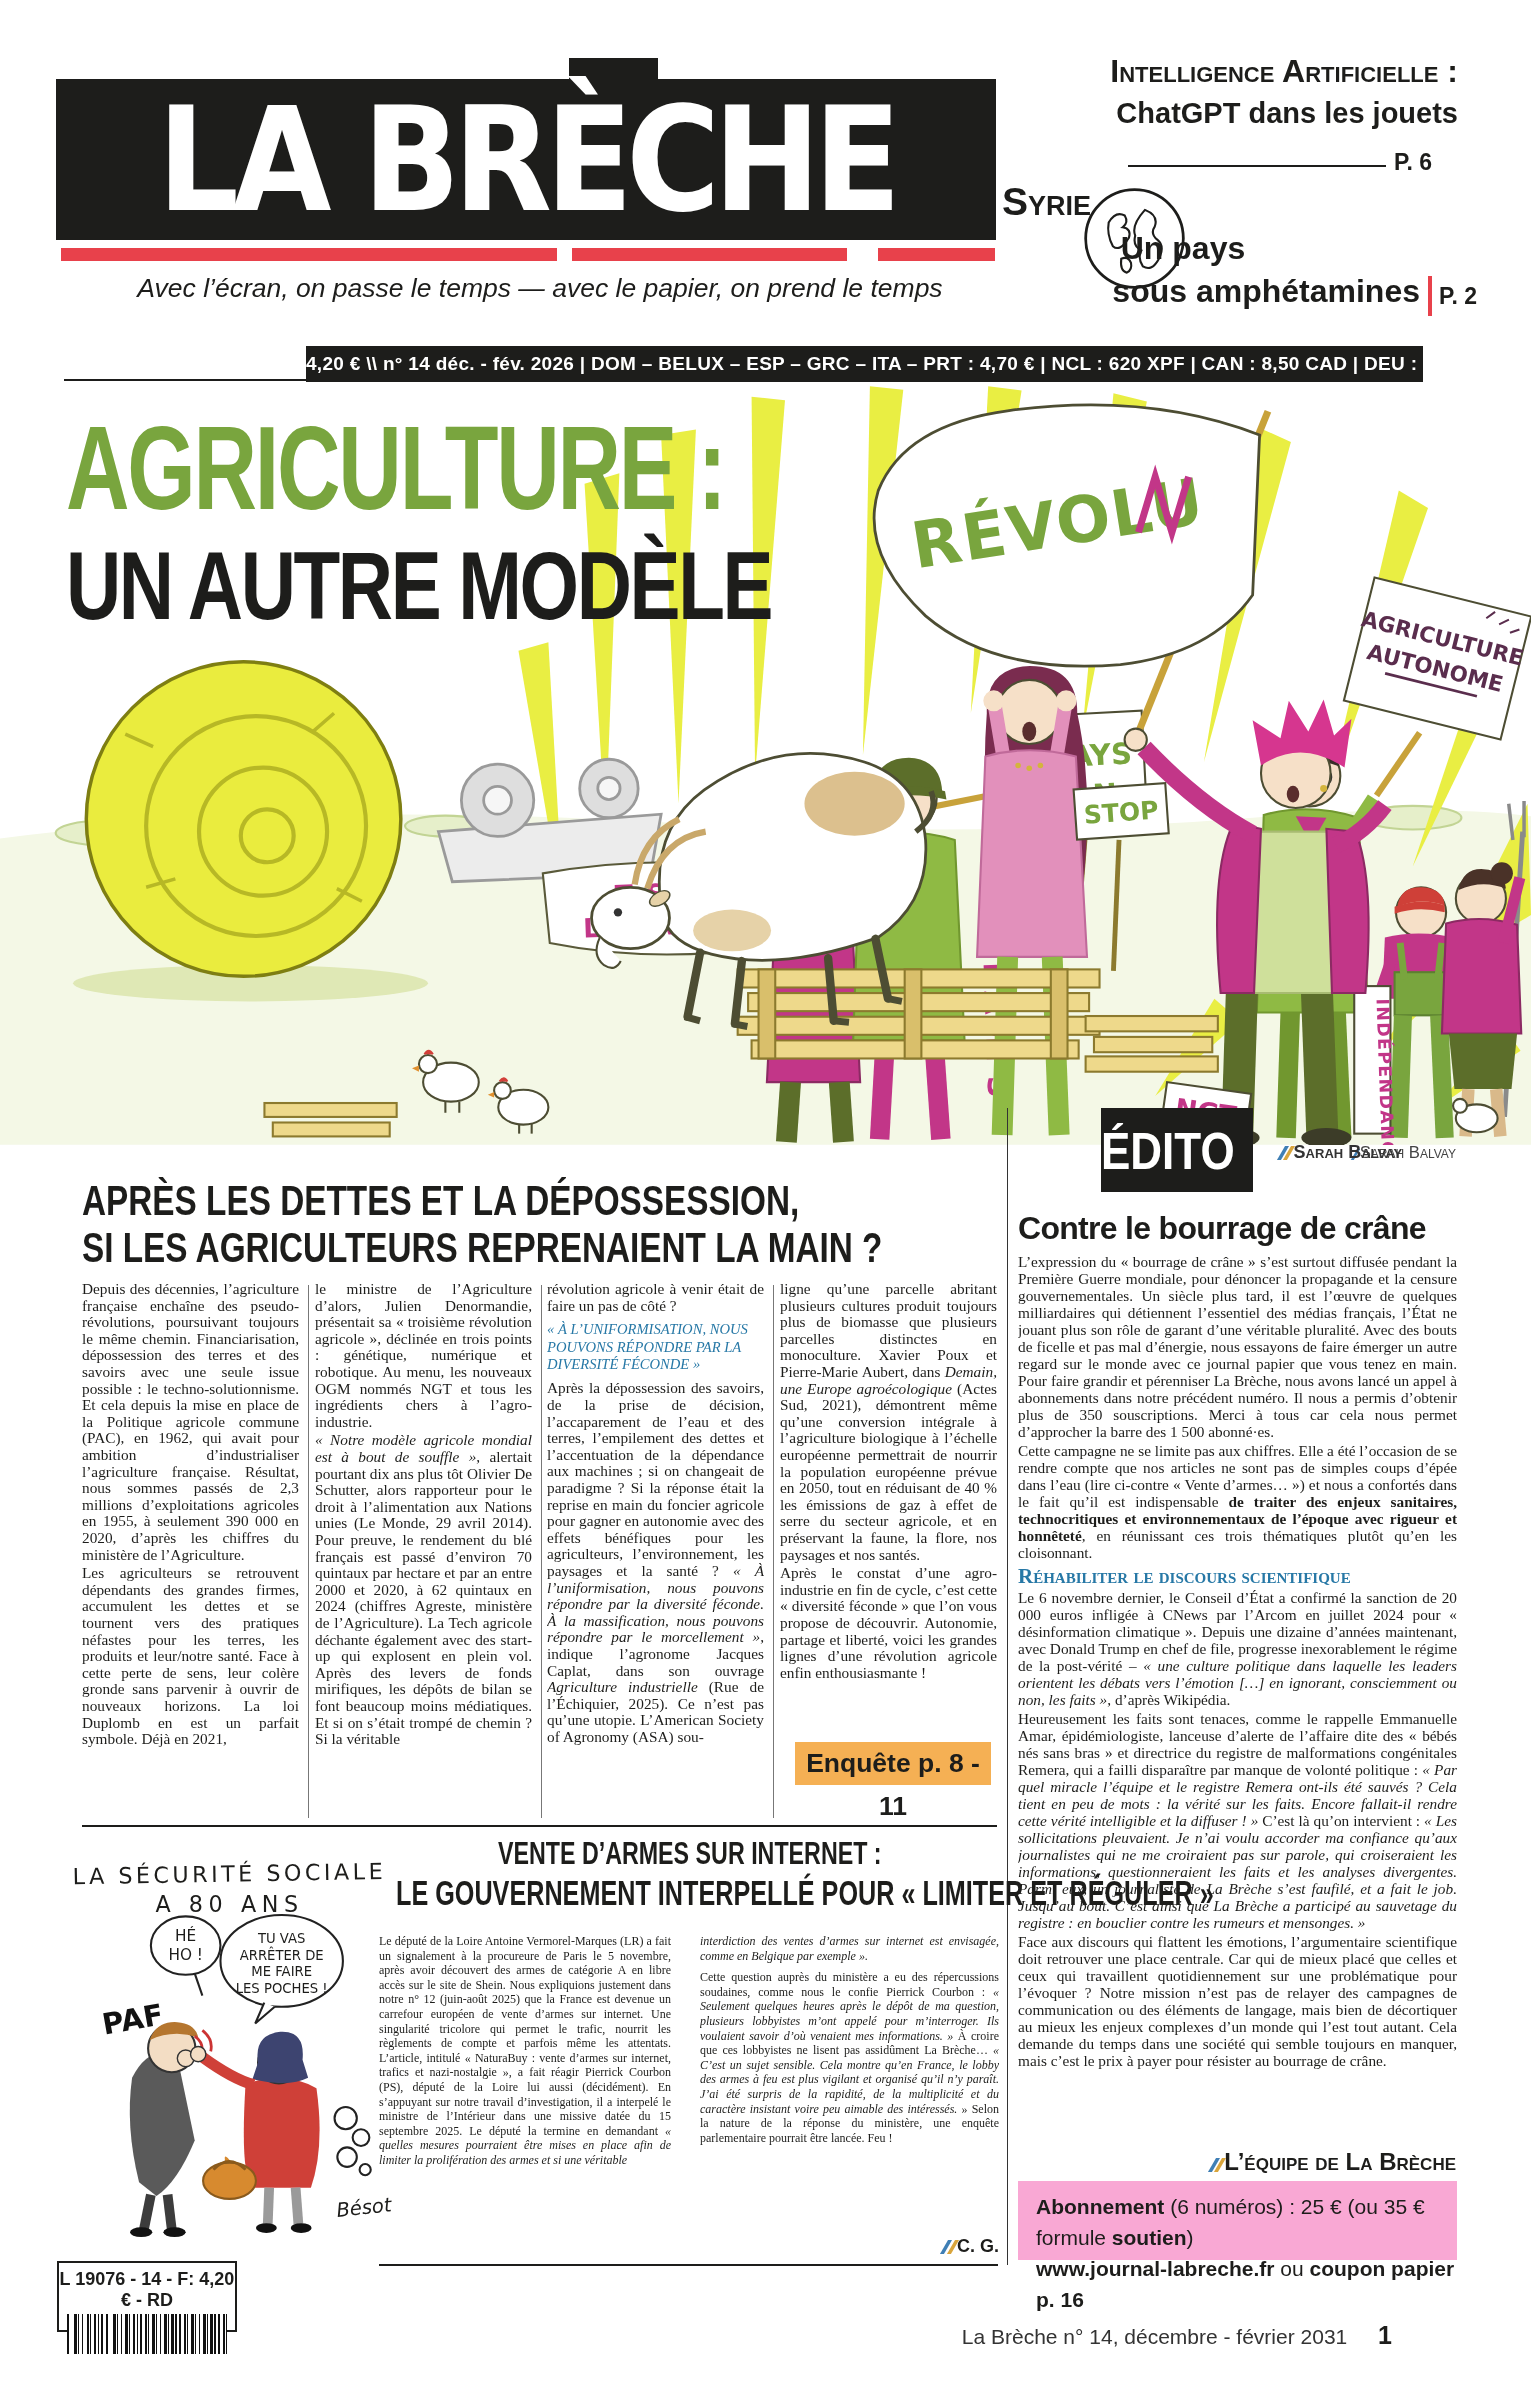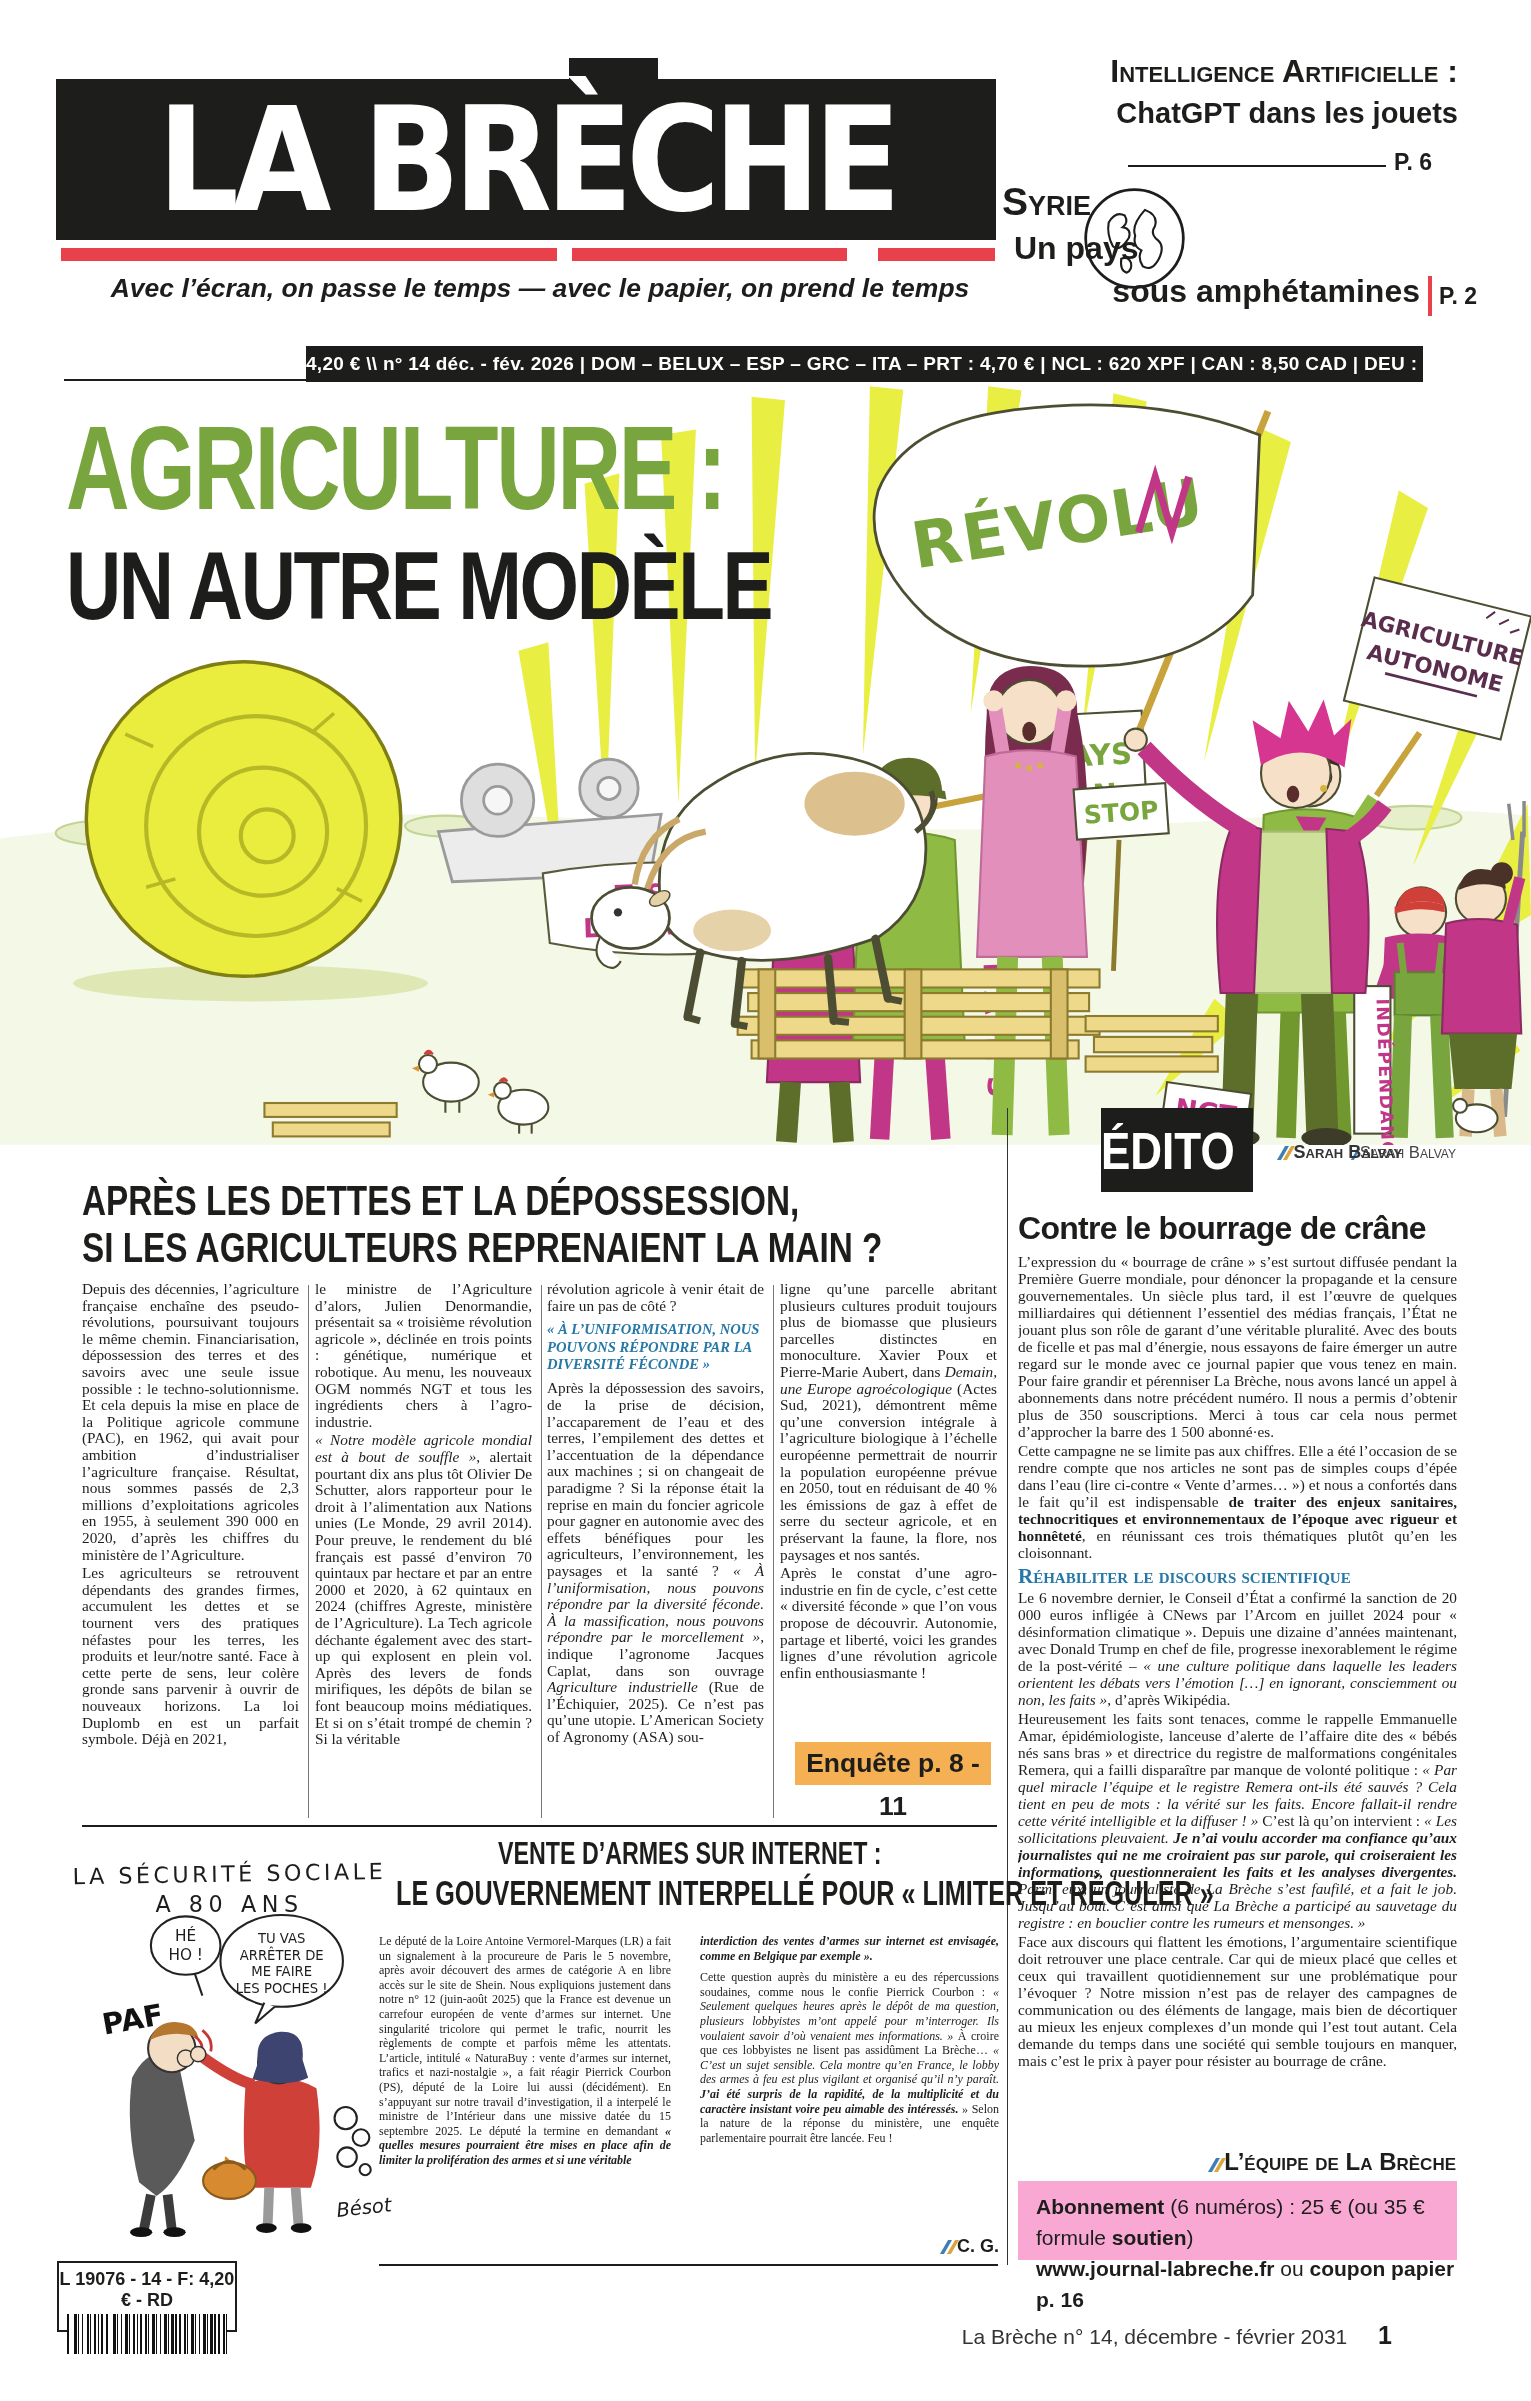--- a/index.html
+++ b/index.html
@@ -1,21 +1,21 @@
 <!DOCTYPE html>
 <html lang="fr" style="font-size:11px"><head>
 <meta charset="utf-8">
 <style>
   html,body{margin:0;padding:0;background:#888}
   .page{position:relative;width:1531px;height:2401px;background:#ffffff;overflow:hidden;
         font-family:"Liberation Serif",serif;color:#1d1d1b}
   .abs{position:absolute}
   .sans{font-family:"Liberation Sans",sans-serif}
   .dejavu{font-family:"DejaVu Sans",sans-serif}
-  .b{font-weight:bold}.i{font-style:italic}.bi{font-weight:bold;font-style:italic}
+  .b{font-weight:bold}.i{font-style:italic}.bi{font-weight:normal;font-style:italic}
   .sc{font-variant:small-caps}
   .just{text-align:justify;hyphens:auto}
   .cols p{margin:0 0 2.1px 0}
   .nowrap{white-space:nowrap}
   .condX{transform-origin:left top;display:inline-block;white-space:nowrap;font-weight:bold;
          font-family:"Liberation Sans",sans-serif;line-height:1}
   .ctr{text-align:center}
   .blue{color:#2778a6}
   .rule{background:#1d1d1b}
   .vrule{background:#777}
@@ -44,21 +44,21 @@
   <div class="abs sans b" style="left:1394px;top:149px;font-size:23px">P. 6</div>
 
   <svg class="abs" style="left:1078px;top:182px" width="113" height="113" viewBox="0 0 162 162">
     <circle cx="81" cy="81" r="70" fill="#fff" stroke="#1d1d1b" stroke-width="4"></circle>
     <path d="M96,40 q20,8 14,24 q-7,10 4,19 q11,9 2,27 q-10,19 -23,11 q-8,-12 -2,-23 q-13,-6 -9,-21 q-6,-15 14,-37 Z" fill="none" stroke="#1d1d1b" stroke-width="3"></path>
     <path d="M44,58 q10,-17 23,-10 q6,10 -3,17 q13,2 9,15 q-13,21 -23,12 q-9,-17 -6,-34 Z" fill="none" stroke="#1d1d1b" stroke-width="3"></path>
     <path d="M62,110 q10,-4 14,6 q2,10 -6,14 q-10,-2 -8,-20 Z" fill="none" stroke="#1d1d1b" stroke-width="3"></path>
   </svg>
 
   <div class="abs sans b sc nowrap" style="left:1002px;top:180px;width:418px;font-size:39px;">Syrie</div>
-  <div class="abs sans b nowrap" style="left:1014px;top:230px;width:418px;font-size:32px;text-align:left">Un pays</div>
+  <div class="abs sans b nowrap" style="left:974px;top:230px;width:418px;font-size:32px;text-align:center">Un pays</div>
   <div class="abs sans b nowrap" style="left:1002px;top:273px;width:418px;font-size:32px;text-align:right">sous amphétamines</div>
   <div class="abs" style="left:1428px;top:276px;width:4.2px;height:40px;background:#e8414b"></div>
   <div class="abs sans b" style="left:1439px;top:283px;font-size:23px">P. 2</div>
 
   <div class="abs rule" style="left:64px;top:379px;width:1359px;height:2.1px"></div>
   <div class="abs sans b ctr" style="left:306px;top:346px;width:1117px;height:36px;background:#1d1d1b;color:#fff;font-size:19px;line-height:36px;letter-spacing:0.3px;white-space:nowrap;overflow:hidden">4,20 € \\ n° 14  déc. - fév. 2026   |   DOM – BELUX – ESP – GRC – ITA – PRT : 4,70 € | NCL : 620 XPF | CAN : 8,50 CAD | DEU : 6,20 € | CH : 6,70 CHF</div>
 
   <svg class="abs" style="left:0;top:386px" width="1531" height="759" viewBox="0 0 2200 1090">
     <defs>
       <pattern id="hatch" width="14" height="14" patternTransform="rotate(40)">

